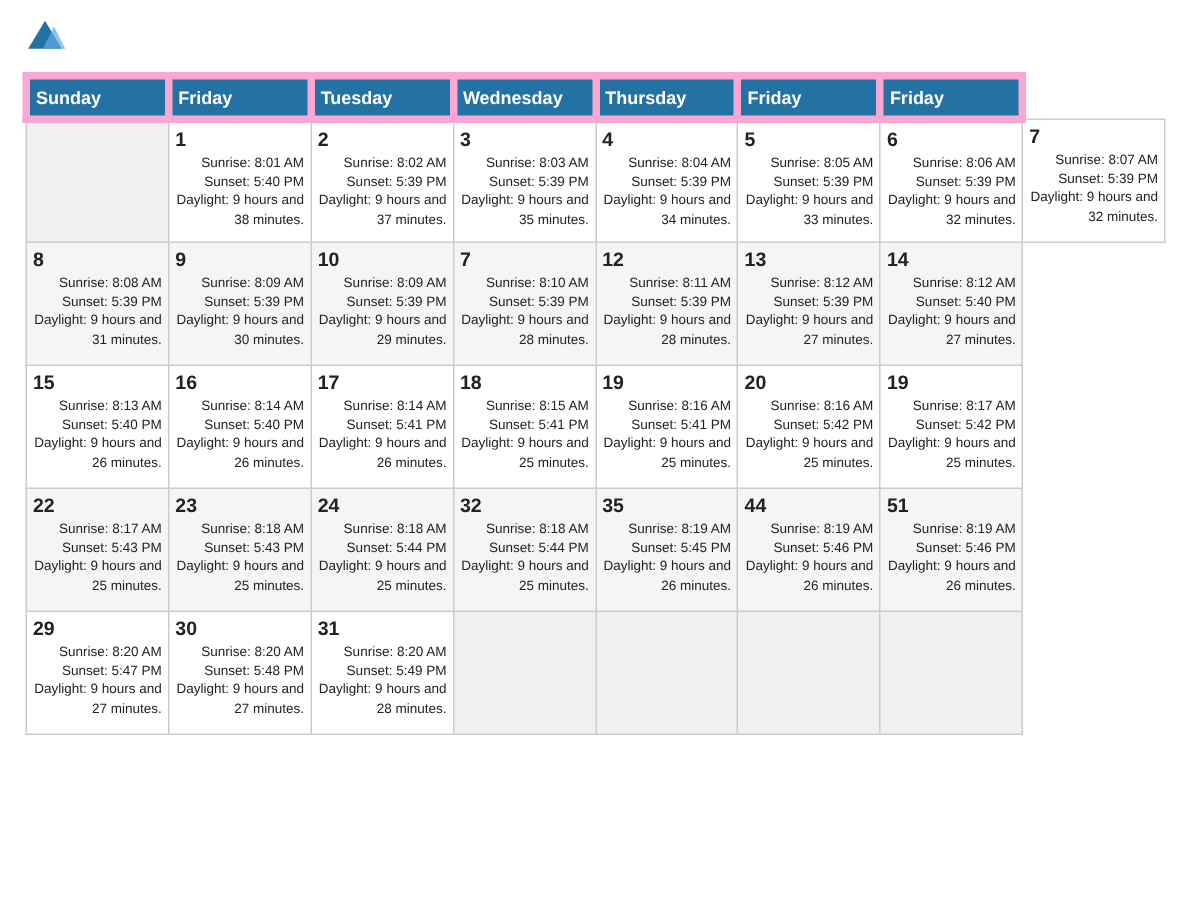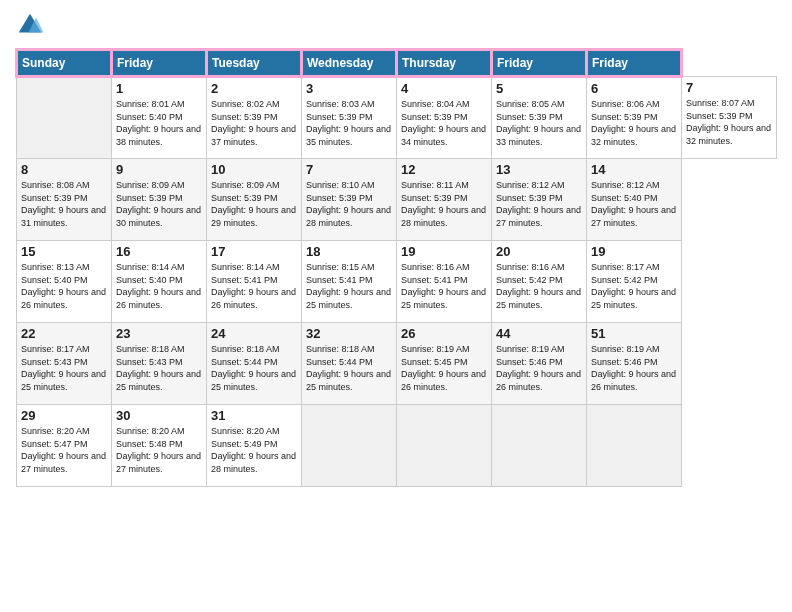--- a/index.html
+++ b/index.html
@@ -55,21 +55,21 @@
       border-collapse: collapse;
       table-layout: fixed;
     }
     thead th {
       background: #2471a3;
       color: #fff;
       font-size: 12px;
       font-weight: bold;
       padding: 5px 4px;
       text-align: left;
-      border: 3px solid #f9a8d4;
+      border: 5px solid #f9a8d4;
     }
     tbody td {
       vertical-align: top;
       border: 1px solid #ccc;
       padding: 3px 4px;
       font-size: 9.5px;
       color: #222;
       height: 82px;
       background: #fff;
     }
@@ -82,20 +82,21 @@
     .day-num {
       font-size: 13px;
       font-weight: bold;
       display: block;
       margin-bottom: 2px;
     }
     .day-info {
       font-size: 9px;
       line-height: 1.4;
       color: #222;
+      text-align: right;
     }
     .empty-cell {
       background: #f0f0f0 !important;
     }
   </style>
 </head>
 <body>
 
 <div class="container">
   <div class="header">
@@ -280,21 +281,21 @@
             Sunrise: 8:18 AM<br>Sunset: 5:44 PM<br>Daylight: 9 hours and 25 minutes.
           </div>
         </td>
           <td>
           <span class="day-num">32</span>
           <div class="day-info">
             Sunrise: 8:18 AM<br>Sunset: 5:44 PM<br>Daylight: 9 hours and 25 minutes.
           </div>
         </td>
           <td>
-          <span class="day-num">26</span>
+          <span class="day-num">35</span>
           <div class="day-info">
             Sunrise: 8:19 AM<br>Sunset: 5:45 PM<br>Daylight: 9 hours and 26 minutes.
           </div>
         </td>
           <td>
           <span class="day-num">44</span>
           <div class="day-info">
             Sunrise: 8:19 AM<br>Sunset: 5:46 PM<br>Daylight: 9 hours and 26 minutes.
           </div>
         </td>

